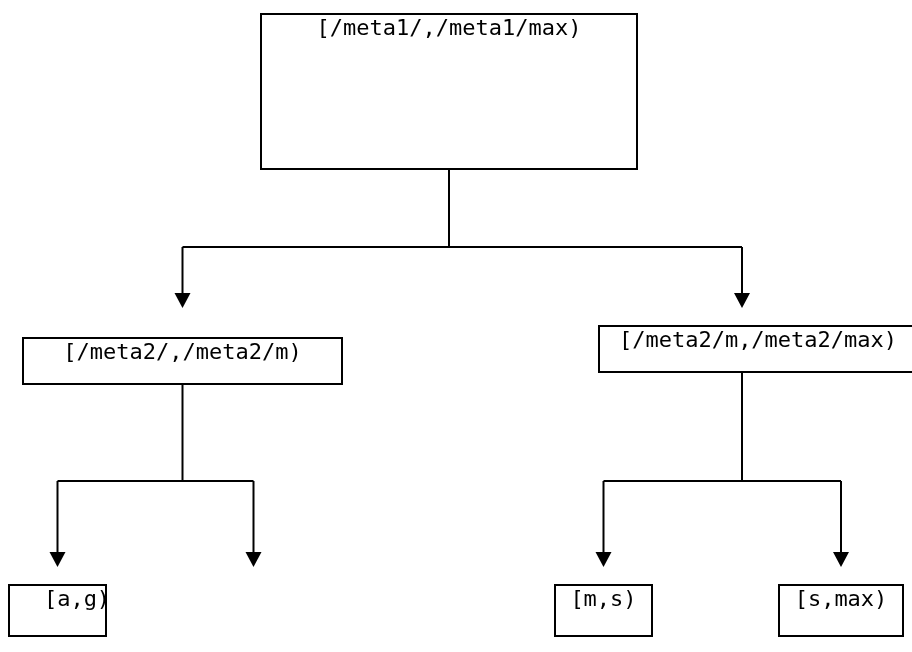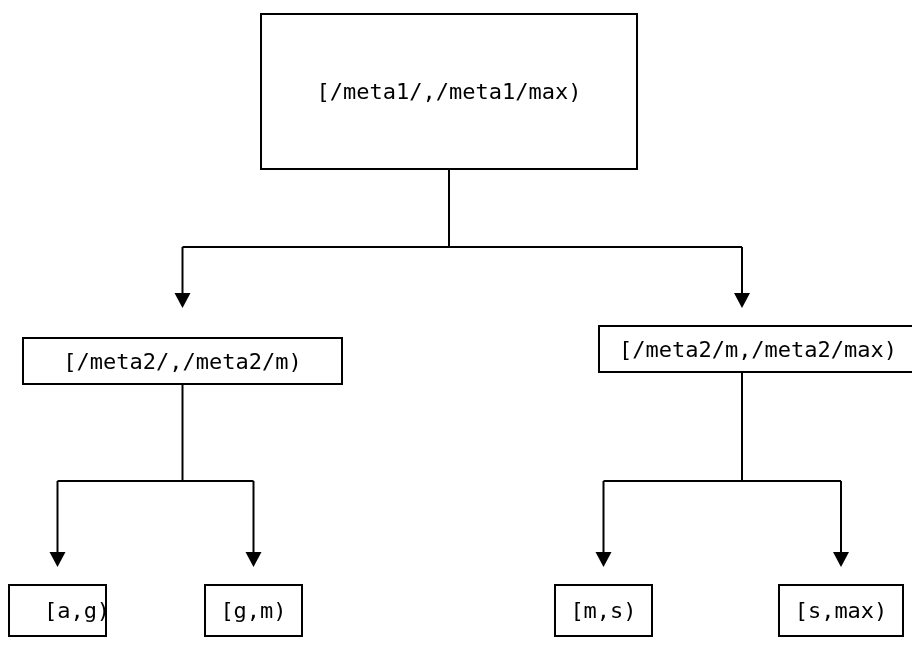--- a/index.html
+++ b/index.html
@@ -23,21 +23,21 @@
     height: 652px;
     pointer-events: none;
   }
   .node {
     position: absolute;
     box-sizing: border-box;
     border: 2px solid #000000;
     background: #ffffff;
     color: #000000;
     display: flex;
-    align-items: center;
+    align-items: flex-start;
     justify-content: center;
     font-size: 22px;
     white-space: nowrap;
     text-align: center;
   }
   .n-root  { left: 260px; top: 13px;  width: 378px; height: 157px; }
   .n-left  { left: 22px;  top: 325px; width: 321px; height: 48px; margin-top: 12px;  }
   .n-right { left: 582px; top: 325px; width: 320px; height: 48px; margin-left: 16px;  }
   .n-ag    { left: 8px;   top: 584px; width: 99px;  height: 53px; padding-left: 39px;  }
   .n-gm    { left: 204px; top: 584px; width: 99px;  height: 53px;  }
@@ -91,23 +91,20 @@
   </div>
 
   <div class="node n-right">
     <span>[/meta2/m,/meta2/max)</span>
   </div>
 
   <div class="node n-ag">
     <span>[a,g)</span>
   </div>
 
-  <div class="node n-gm">
-    <span>[g,m)</span>
-  </div>
 
   <div class="node n-smax">
     <span>[s,max)</span>
   </div>
 
   <div class="node n-ms">
     <span>[m,s)</span>
   </div>
 
 </div>

